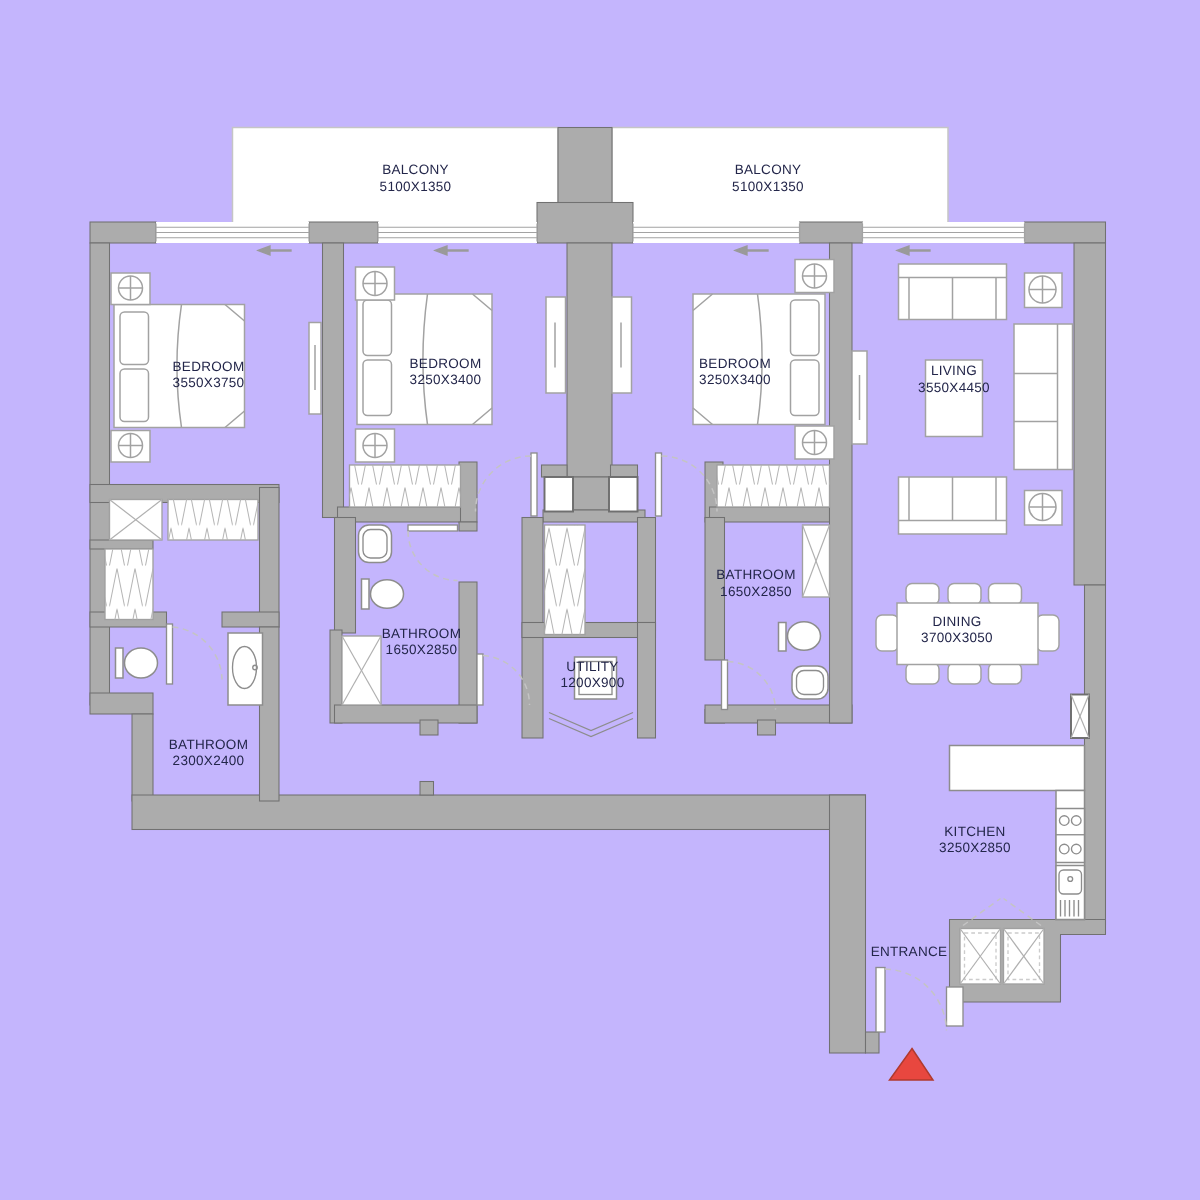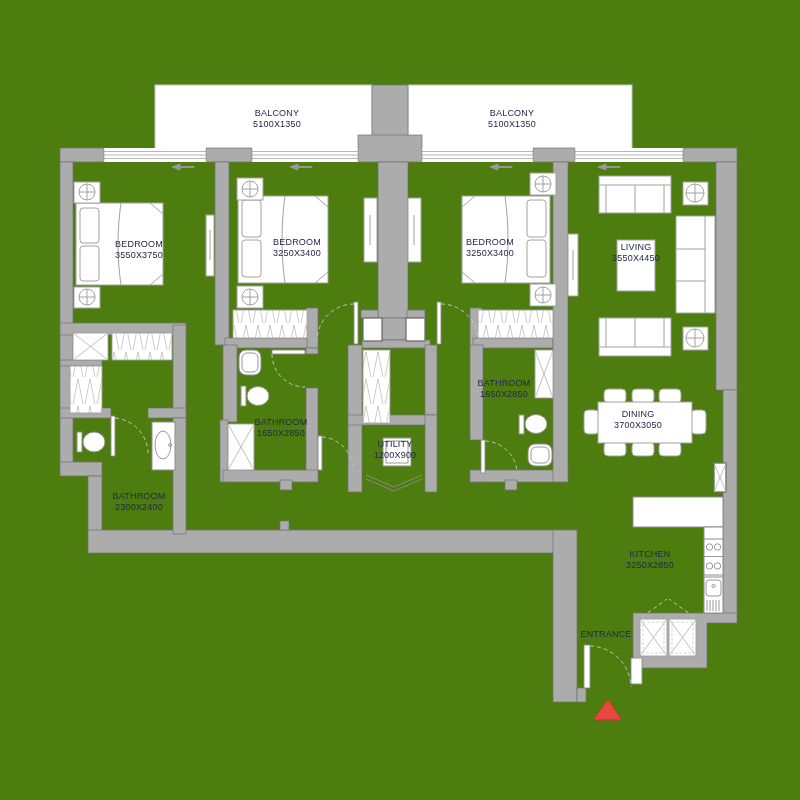--- a/index.html
+++ b/index.html
@@ -1,16 +1,16 @@
 <!DOCTYPE html>
 <html style="--wall: #acacac; --wall-outline: #717171; --label: #23264a; --marker: #e8473f; --marker-border: #b03a2e;"><head>
 <meta charset="utf-8">
 <style>
   html,body{margin:0;padding:0;background:#ffffff;}
-  .stage{width:800px;height:800px;position:relative;background:#4d7c0f;overflow:hidden;
+  .stage{width:800px;height:800px;position:relative;background:#c4b5fd;overflow:hidden;
          font-family:"Liberation Sans", sans-serif;}
   svg{display:block;}
   .wall{fill:var(--wall,#acacac);stroke:var(--wall-outline,#717171);stroke-width:.7;}
   .balc{fill:#ffffff;stroke:#c5c5c5;stroke-width:1;}
   .win{fill:#ffffff;stroke:none;}
   .winln{stroke:#a3a3a3;stroke-width:.8;fill:none;}
   .fur{fill:#ffffff;stroke:#a2a2a2;stroke-width:1;}
   .furln{fill:none;stroke:#a2a2a2;stroke-width:1;}
   .fix{fill:#ffffff;stroke:#8d8d8d;stroke-width:1;}
   .fixln{fill:none;stroke:#8d8d8d;stroke-width:.9;}

